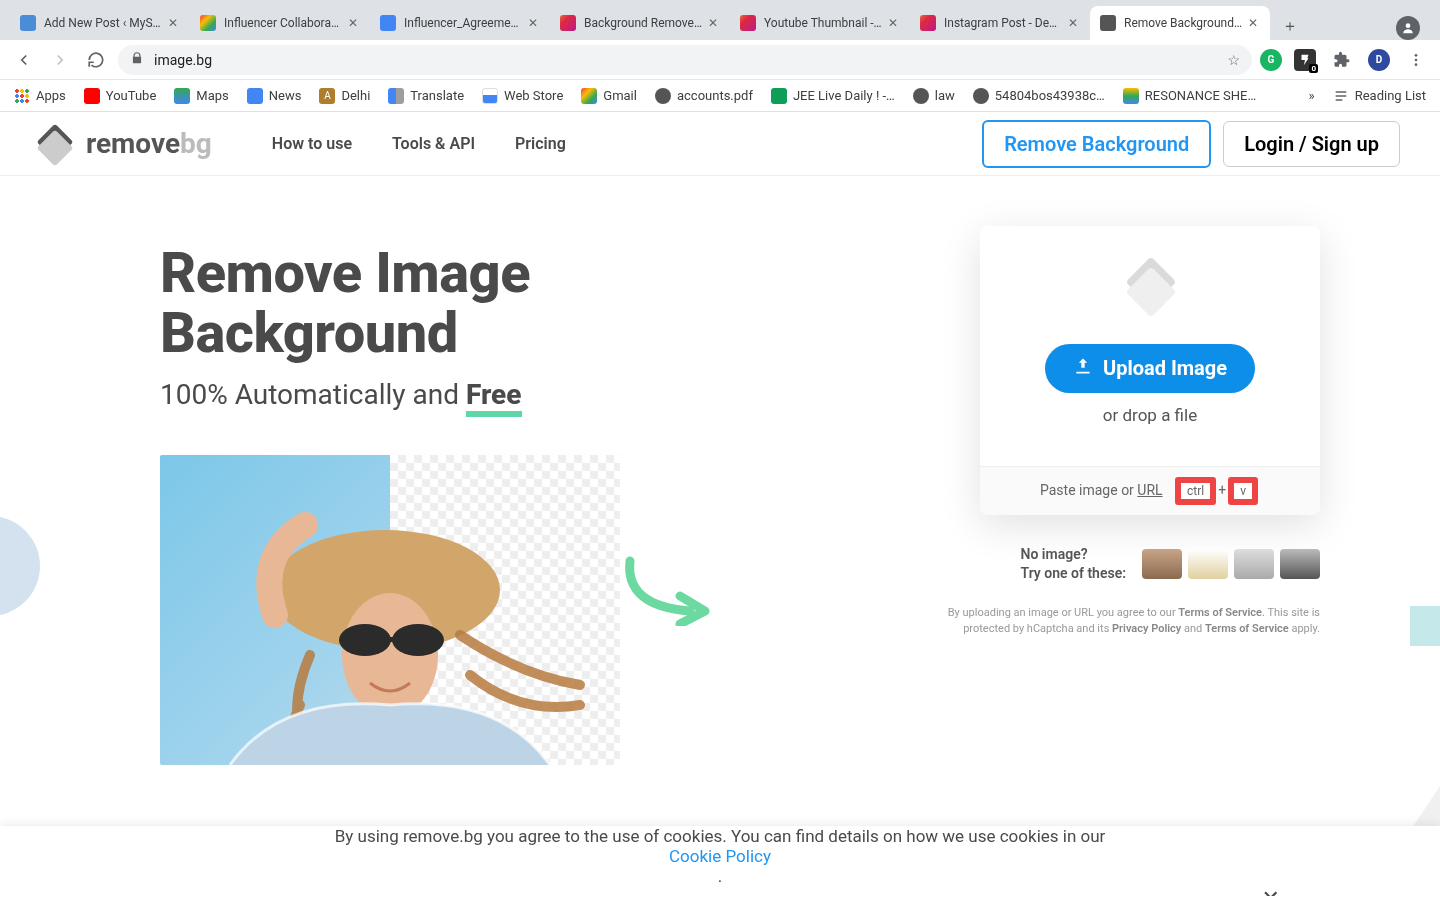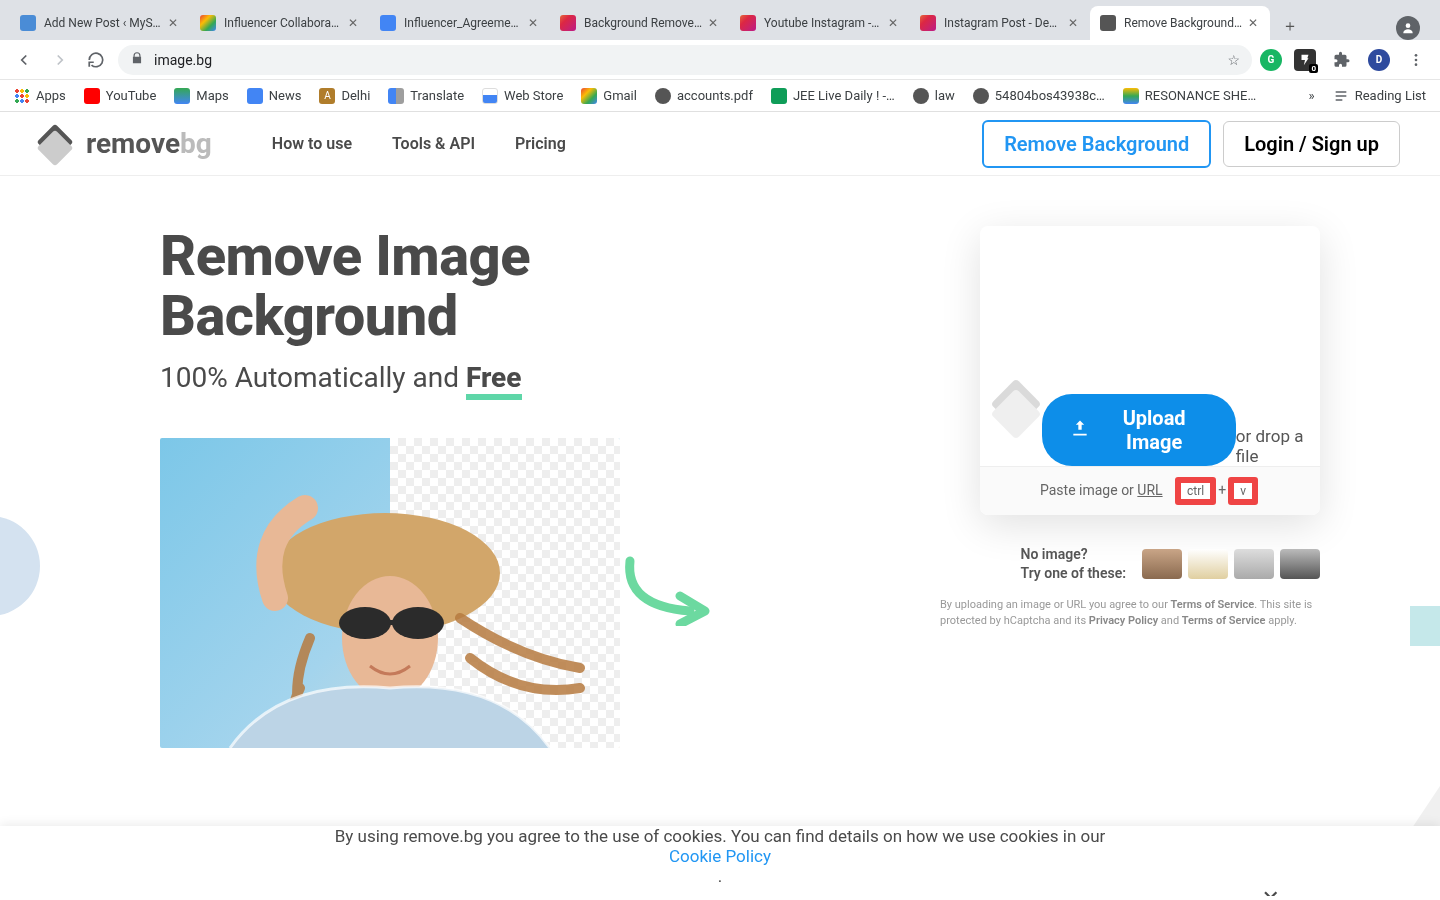--- a/index.html
+++ b/index.html
@@ -37,21 +37,21 @@
 .site-logo .logoicon { width:36px; height:22px; margin-right:10px; position:relative; }
 .site-logo .rhombus { position:absolute; width:26px; height:26px; transform:rotate(45deg); border-radius:3px; }
 .site-nav { display:flex; gap:40px; margin-left:60px;text-align:right; }
 .site-nav a { font-size:16px; font-weight:600; color:#4a4a4a; text-decoration:none; }
 .site-header .hspacer { flex:1; }
 .hbtn { font-size:20px; font-weight:600; padding:10px 20px; border-radius:6px; border:1px solid #ccc; background:#fff; cursor:pointer; margin-left:12px; }
 .hbtn.primary { color:#2196f3; border:2px solid #2196f3; }
 
 
 .main { position:relative; display:flex; padding:50px 120px 0 160px; height: 720px; background:#fff; overflow:hidden; }
-.left { width: 540px; position:relative; }
+.left { width: 540px; position:relative;margin-top:17px; }
 .left h1 { font-size:56px; font-weight:800; color:#4a4a4a; line-height:1.08; letter-spacing:-0.5px; }
 .left .sub { font-size:28px; color:#4a4a4a; margin-top:14px; }
 .left .sub .free { font-weight:800; position:relative; }
 .left .sub .free::after { content:""; position:absolute; left:0; right:0; bottom:-6px; height:6px; background:#5ed6a8; }
 .hero-img { margin-top:44px; width:460px; height:310px; background:linear-gradient(135deg,#7cc7e8 0%, #a3d4ed 50%, #e8e1d3 100%); position:relative; overflow:hidden; border-radius:2px; }
 .hero-img .checker { position:absolute; right:0; top:0; bottom:0; width:50%; background:
   linear-gradient(45deg, #eee 25%, transparent 25%, transparent 75%, #eee 75%),
   linear-gradient(45deg, #eee 25%, #fff 25%, #fff 75%, #eee 75%);
   background-size:16px 16px; background-position:0 0, 8px 8px; }
 .hero-person { position:absolute; inset:0; display:flex; align-items:flex-end; justify-content:center; }
@@ -63,34 +63,34 @@
 .deco-dots { position:absolute; left:45px; top:455px; width:230px; height:230px;
   background-image: radial-gradient(#d8d8d8 1.5px, transparent 1.5px);
   background-size:18px 18px; z-index:-1; }
 .deco-tri { position:absolute; left:110px; top:640px; width:0; height:0; border-left:90px solid transparent; border-right:90px solid transparent; border-bottom:140px solid #ede8f4; z-index:-1; }
 .deco-half { position:absolute; left:-60px; top:340px; width:100px; height:100px; border-radius:50%; background:#d4e2f0; }
 .deco-sq { position:absolute; right:-10px; top:430px; width:40px; height:40px; background:#c5e8ea; }
 .deco-tri2 { position:absolute; right:-20px; bottom:50px; width:0; height:0; border-left:60px solid transparent; border-right:0 solid transparent; border-bottom:90px solid #f0f0f0; }
 
 .right { margin-left:auto; width:380px; position:relative; }
 .dropcard { width:340px; background:#fff; border-radius:8px; box-shadow:0 10px 40px rgba(0,0,0,0.12); margin-left:auto; overflow:hidden; }
-.droparea { height:240px; display:flex; align-items:flex-end; justify-content:center; }
+.droparea { height:240px; display:flex; flex-direction:column; align-items:center; justify-content:center; }
 .drop-logoicon { width:70px; height:50px; margin-bottom:26px; position:relative; opacity:0.3; }
 .upload-btn { background:#0d8ee9; color:#fff; font-size:20px; font-weight:700; padding:12px 28px; border:none; border-radius:30px; cursor:pointer; display:flex; align-items:center; gap:10px; }
 .dropsub { margin-top:12px; font-size:17px; color:#555; }
 .dropfooter { background:#fafafa; border-top:1px solid #eee; padding:10px; text-align:center; font-size:14px; color:#666; }
 .dropfooter .url { text-decoration:underline; }
 .kbd { display:inline-block; border:6px solid #ef4444; border-radius:3px; padding:1px 6px; font-size:12px; background:#fff; margin:0 2px; }
 
 .tryrow { margin-top:30px; display:flex; align-items:center; gap:16px; justify-content:flex-end; }
 .trytext { text-align:left; font-size:14px; color:#555; font-weight:600; line-height:1.35; }
 .thumbs { display:flex; gap:6px; }
 .thumb { width:40px; height:30px; border-radius:4px; background:#ccc; }
 
-.legal { margin-top:14px; font-size:11px; color:#999; text-align:left; line-height:1.5; }
+.legal { margin-top:22px; font-size:11px; color:#999; text-align:right; line-height:1.5; }
 .legal .b { font-weight:600; color:#888; }
 
 .cookiebar { position:absolute; left:0; right:0; bottom:0; height:70px; background:#fff; box-shadow:0 -2px 10px rgba(0,0,0,0.08); display:flex; align-items:center; padding:0 160px; font-size:17px; color:#4a4a4a;flex-direction:column; }
 .cookiebar a { color:#2196f3; text-decoration:none; }
 .cookiebar .close { margin-left:auto; font-size:22px; cursor:pointer; }
 </style>
 </head>
 <body>
 
 <div class="chrome">
@@ -110,21 +110,21 @@
       <span class="title">Influencer_Agreemen…</span>
       <span class="close">✕</span>
     </div>
     <div class="tab">
       <div class="favicon" style="background:linear-gradient(135deg,#e6683c,#dc2743,#cc2366,#bc1888);"></div>
       <span class="title">Background Remover…</span>
       <span class="close">✕</span>
     </div>
     <div class="tab">
       <div class="favicon" style="background:linear-gradient(135deg,#e6683c,#dc2743,#cc2366,#bc1888);"></div>
-      <span class="title">Youtube Instagram - …</span>
+      <span class="title">Youtube Thumbnail - …</span>
       <span class="close">✕</span>
     </div>
     <div class="tab">
       <div class="favicon" style="background:linear-gradient(135deg,#e6683c,#dc2743,#cc2366,#bc1888);"></div>
       <span class="title">Instagram Post - Desi…</span>
       <span class="close">✕</span>
     </div>
     <div class="tab active">
       <div class="favicon" style="background:#555;"></div>
       <span class="title">Remove Background f…</span>

